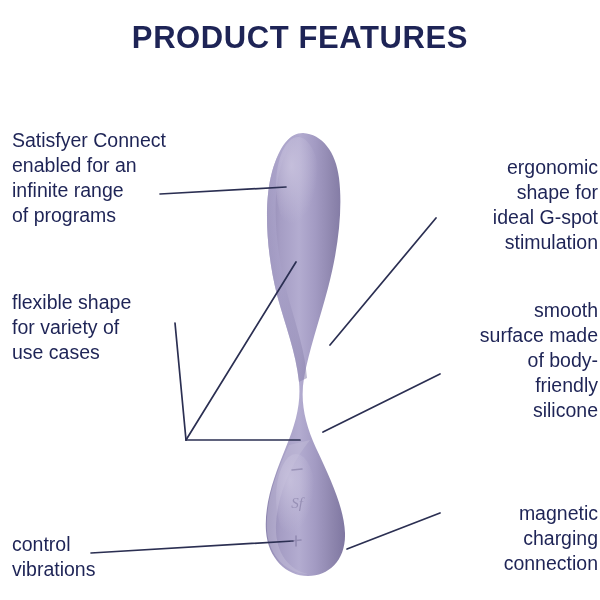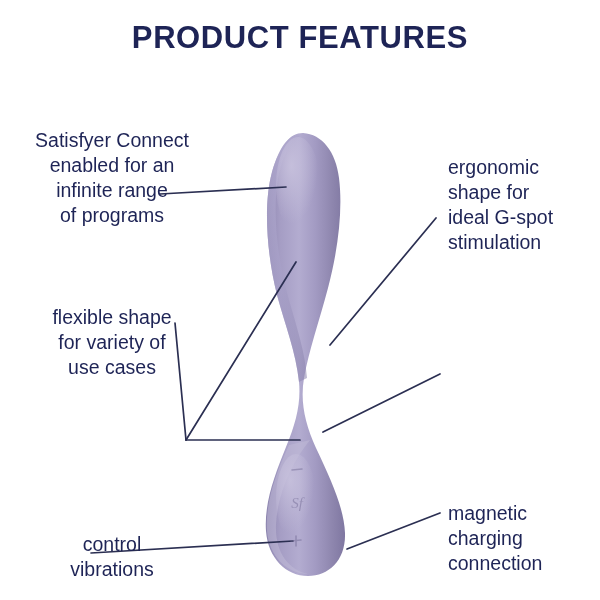--- a/index.html
+++ b/index.html
@@ -30,25 +30,25 @@
   }
 
   .feature {
     position: absolute;
     color: #1e2456;
     font-size: 19.5px;
     line-height: 25px;
     font-family: "Liberation Sans", sans-serif;
     white-space: pre-line;
   }
-  .feature.left  { left: 12px;  text-align: center; }
-  .feature.right { left: 448px; text-align: left; }
+  .feature.left  { left: 12px;  text-align: left; }
+  .feature.right { left: 448px; text-align: right; }
 
   #f-connect  { top: 128px; width: 200px; }
-  #f-flexible { top: 305px; width: 200px; }
+  #f-flexible { top: 290px; width: 200px; }
   #f-motors   { top: 420px; width: 215px; }
   #f-control  { top: 532px; width: 200px; }
 
   #f-ergonomic { top: 155px; width: 150px; }
   #f-smooth    { top: 298px; width: 150px; }
   #f-magnetic  { top: 473px; width: 150px; margin-top: 28px; }
 
   #artwork {
     position: absolute;
     top: 0; left: 0;
@@ -162,18 +162,23 @@
 
 
   <div class="feature left" id="f-control">control
 vibrations</div>
 
   <div class="feature right" id="f-ergonomic">ergonomic
 shape for
 ideal G-spot
 stimulation</div>
 
+  <div class="feature right" id="f-smooth">smooth
+surface made
+of body-
+friendly
+silicone</div>
 
   <div class="feature right" id="f-magnetic">magnetic
 charging
 connection</div>
 
 </div>
 
 </body></html>

